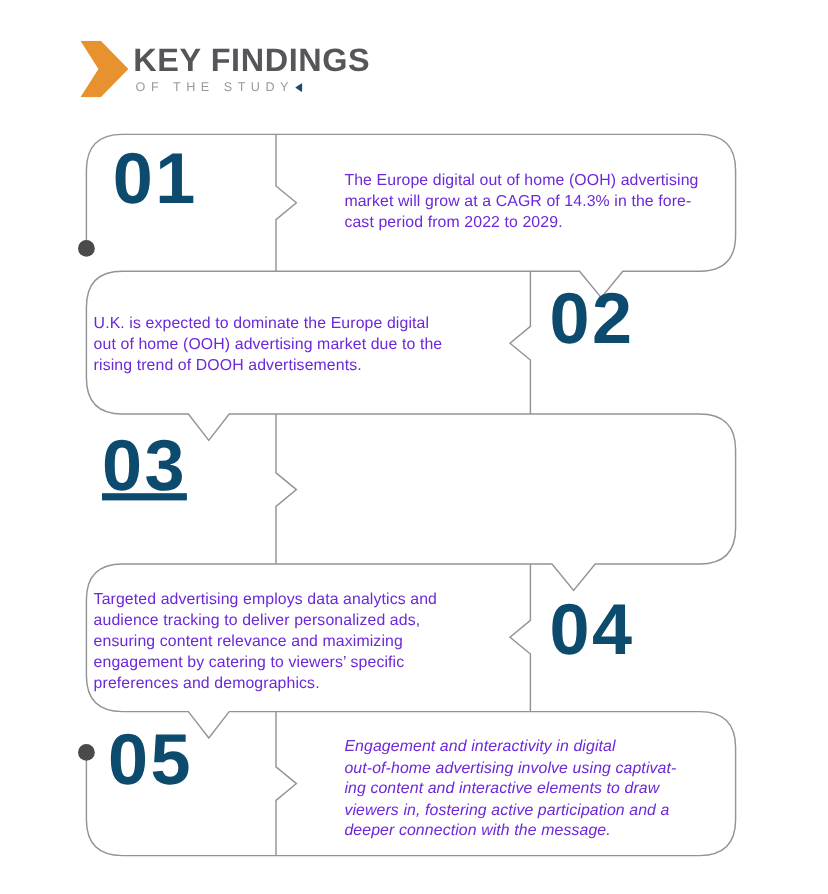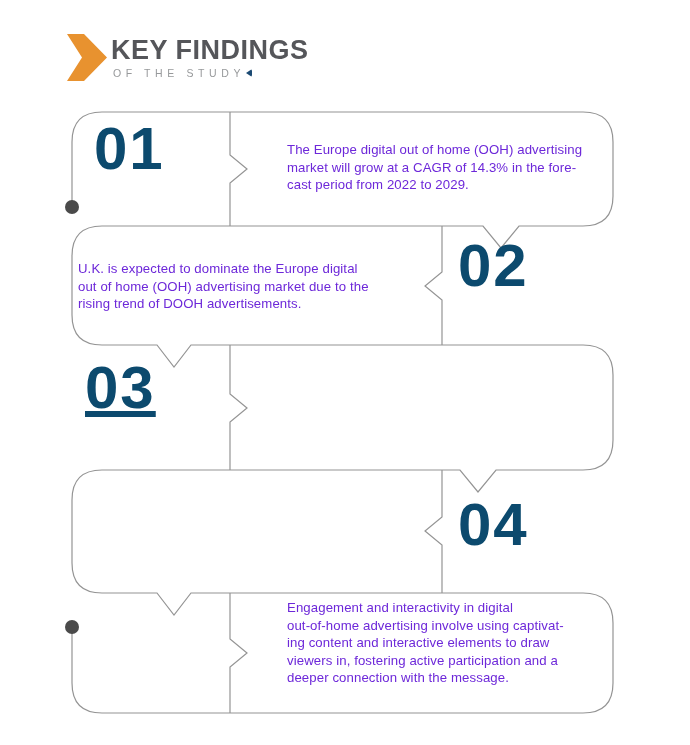--- a/index.html
+++ b/index.html
@@ -28,21 +28,21 @@
   .num-5 { left:90px;  top:603px; width:122px; }
 
   
   .finding-text { position:absolute; font-size:13.2px; line-height:17.5px; color:#6d28d9; white-space:pre-line; letter-spacing:0.1px; }
   .text-left  { text-align:left; }
   .text-right { text-align:left; }
   .txt-1 { left:287px; top:141px; width:312px; }
   .txt-2 { left:78px;  top:260px; width:336px; }
   .txt-3 { left:287px; top:368px; width:312px; }
   .txt-4 { left:78px;  top:490px; width:336px; }
-  .txt-5 { left:287px; top:599px; width:318px; }
+  .txt-5 { left:287px; top:613px; width:318px;font-style:italic; }
 </style>
 </head>
 <body>
 
 <div class="canvas">
 
   <svg class="flow-svg" viewBox="0 0 690 745" aria-hidden="true">
 
     <path d="
       M 72 207
@@ -84,26 +84,32 @@
         <span class="subtitle">OF THE STUDY</span>
         <span class="subtitle-mark"></span>
       </div>
     </div>
   </div>
 
   <div class="ghost-number num-1">01</div>
   <div class="ghost-number num-2">02</div>
   <div class="ghost-number num-3">03</div>
   <div class="ghost-number num-4">04</div>
+  <div class="ghost-number num-5">05</div>
 
   <div class="finding-text text-left txt-1">The Europe digital out of home (OOH) advertising
 market will grow at a CAGR of 14.3% in the fore-
 cast period from 2022 to 2029.</div>
   <div class="finding-text text-right txt-2">U.K. is expected to dominate the Europe digital
 out of home (OOH) advertising market due to the
 rising trend of DOOH advertisements.</div>
+  <div class="finding-text text-right txt-4">Targeted advertising employs data analytics and
+audience tracking to deliver personalized ads,
+ensuring content relevance and maximizing
+engagement by catering to viewers’ specific
+preferences and demographics.</div>
   <div class="finding-text text-left txt-5">Engagement and interactivity in digital
 out-of-home advertising involve using captivat-
 ing content and interactive elements to draw
 viewers in, fostering active participation and a
 deeper connection with the message.</div>
 
 </div>
 
 </body></html>

